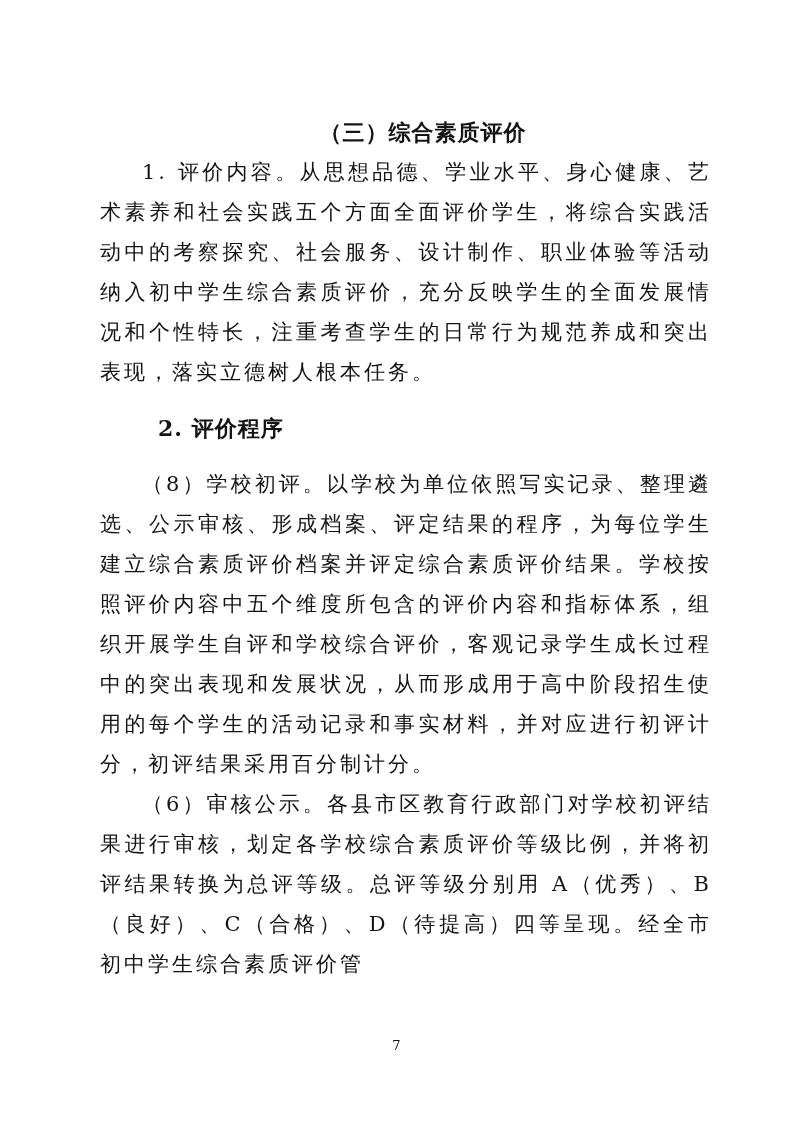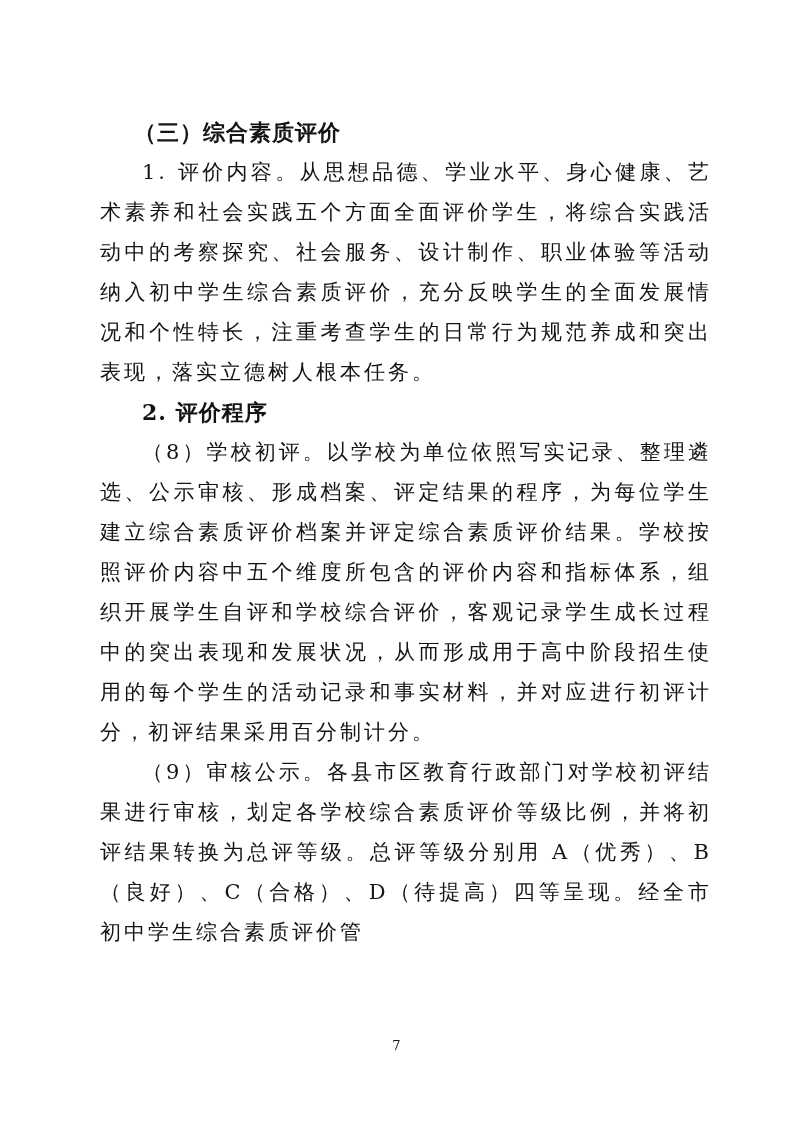--- a/index.html
+++ b/index.html
@@ -22,23 +22,24 @@
     left: 100px;
     width: 612px;
   }
   .h-main {
     margin: 0;
     font-size: 22px;
     line-height: 40px;
     font-weight: bold;
     text-indent: 34px;
     letter-spacing: 1px;
+    text-align: center;
   }
   .h-sub {
-    margin: 0;
+    margin: 16px;
     font-size: 22px;
     line-height: 40px;
     font-weight: bold;
     text-indent: 42px;
     letter-spacing: 1px;
   }
   .para {
     margin: 0;
     font-size: 21px;
     line-height: 40px;
@@ -68,17 +69,17 @@
   <div class="content">
     <h2 class="h-main">（三）综合素质评价</h2>
 
     <p class="para"><span class="lead">1. 评价内容。</span><span>从思想品德、学业水平、身心健康、艺术素养和社会实践五个方面全面评价学生，将综合实践活动中的考察探究、社会服务、设计制作、职业体验等活动纳入初中学生综合素质评价，充分反映学生的全面发展情况和个性特长，注重考查学生的日常行为规范养成和突出表现，落实立德树人根本任务。</span></p>
 
     <h3 class="h-sub">2. 评价程序</h3>
 
 
     <p class="para">（8）学校初评。以学校为单位依照写实记录、整理遴选、公示审核、形成档案、评定结果的程序，为每位学生建立综合素质评价档案并评定综合素质评价结果。学校按照评价内容中五个维度所包含的评价内容和指标体系，组织开展学生自评和学校综合评价，客观记录学生成长过程中的突出表现和发展状况，从而形成用于高中阶段招生使用的每个学生的活动记录和事实材料，并对应进行初评计分，初评结果采用百分制计分。</p>
 
-    <p class="para">（9）审核公示。各县市区教育行政部门对学校初评结果进行审核，划定各学校综合素质评价等级比例，并将初评结果转换为总评等级。总评等级分别用 A（优秀）、B（良好）、C（合格）、D（待提高）四等呈现。经全市初中学生综合素质评价管</p>
+    <p class="para">（6）审核公示。各县市区教育行政部门对学校初评结果进行审核，划定各学校综合素质评价等级比例，并将初评结果转换为总评等级。总评等级分别用 A（优秀）、B（良好）、C（合格）、D（待提高）四等呈现。经全市初中学生综合素质评价管</p>
   </div>
 
   <div class="page-number">7</div>
 </div>
 
 </body></html>

